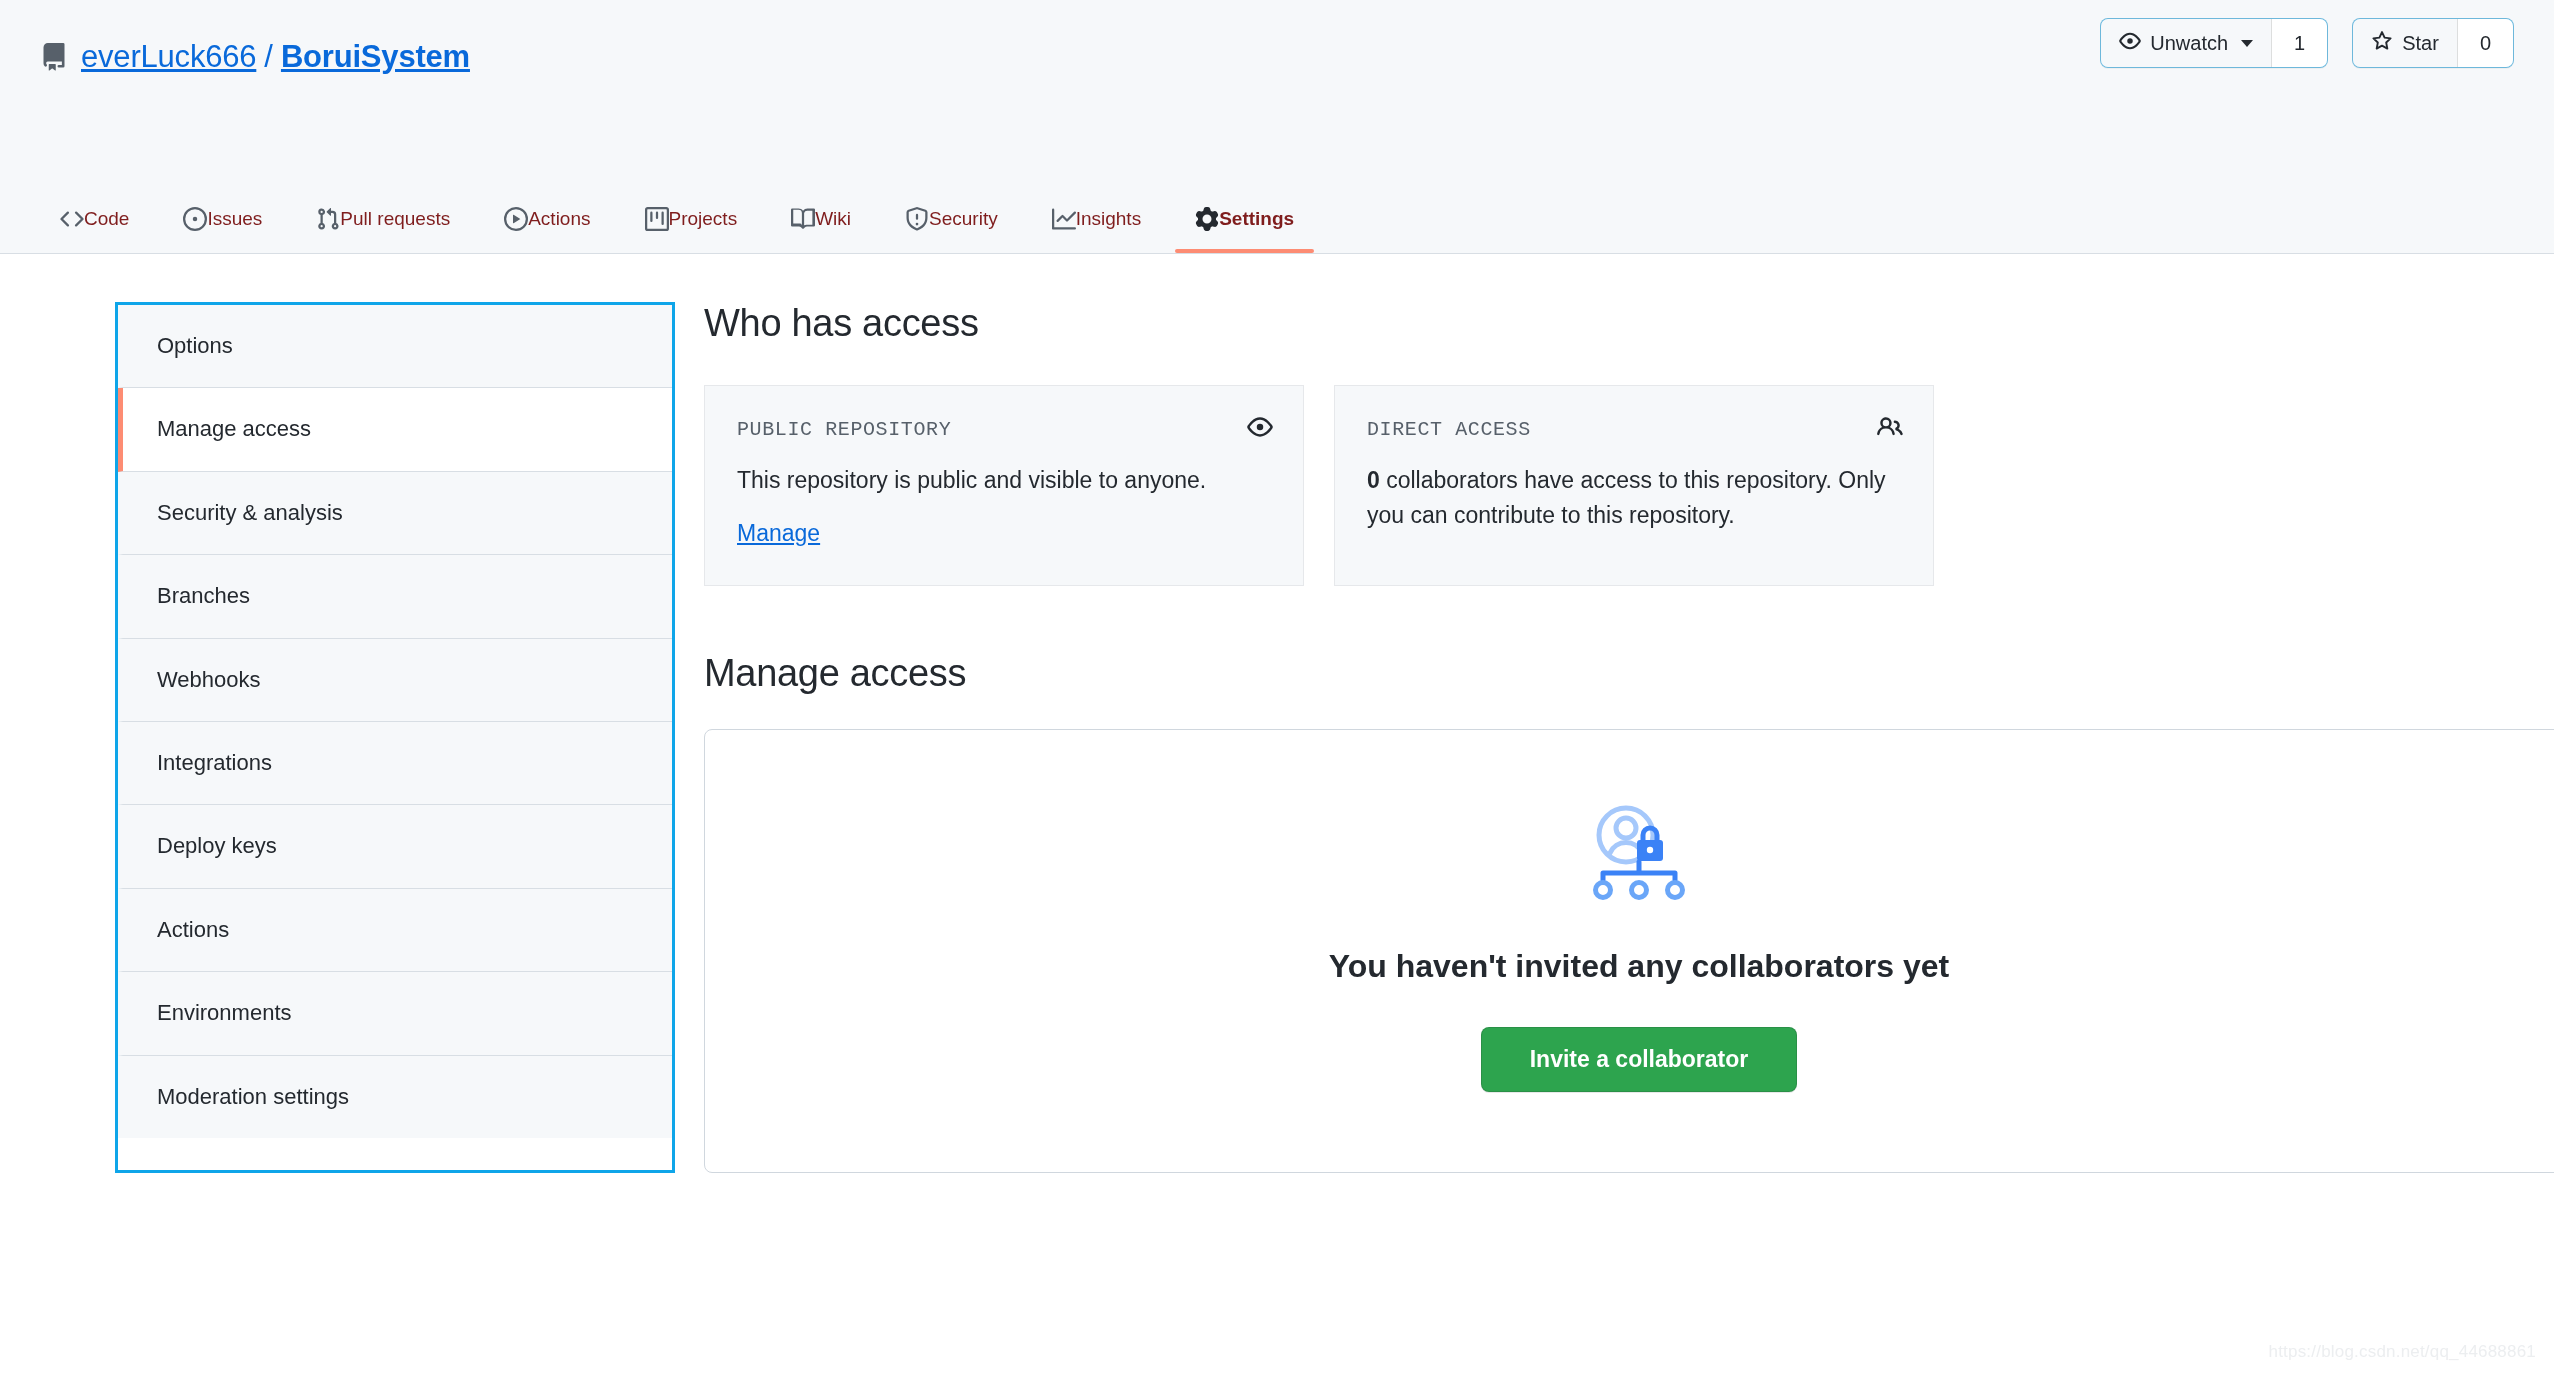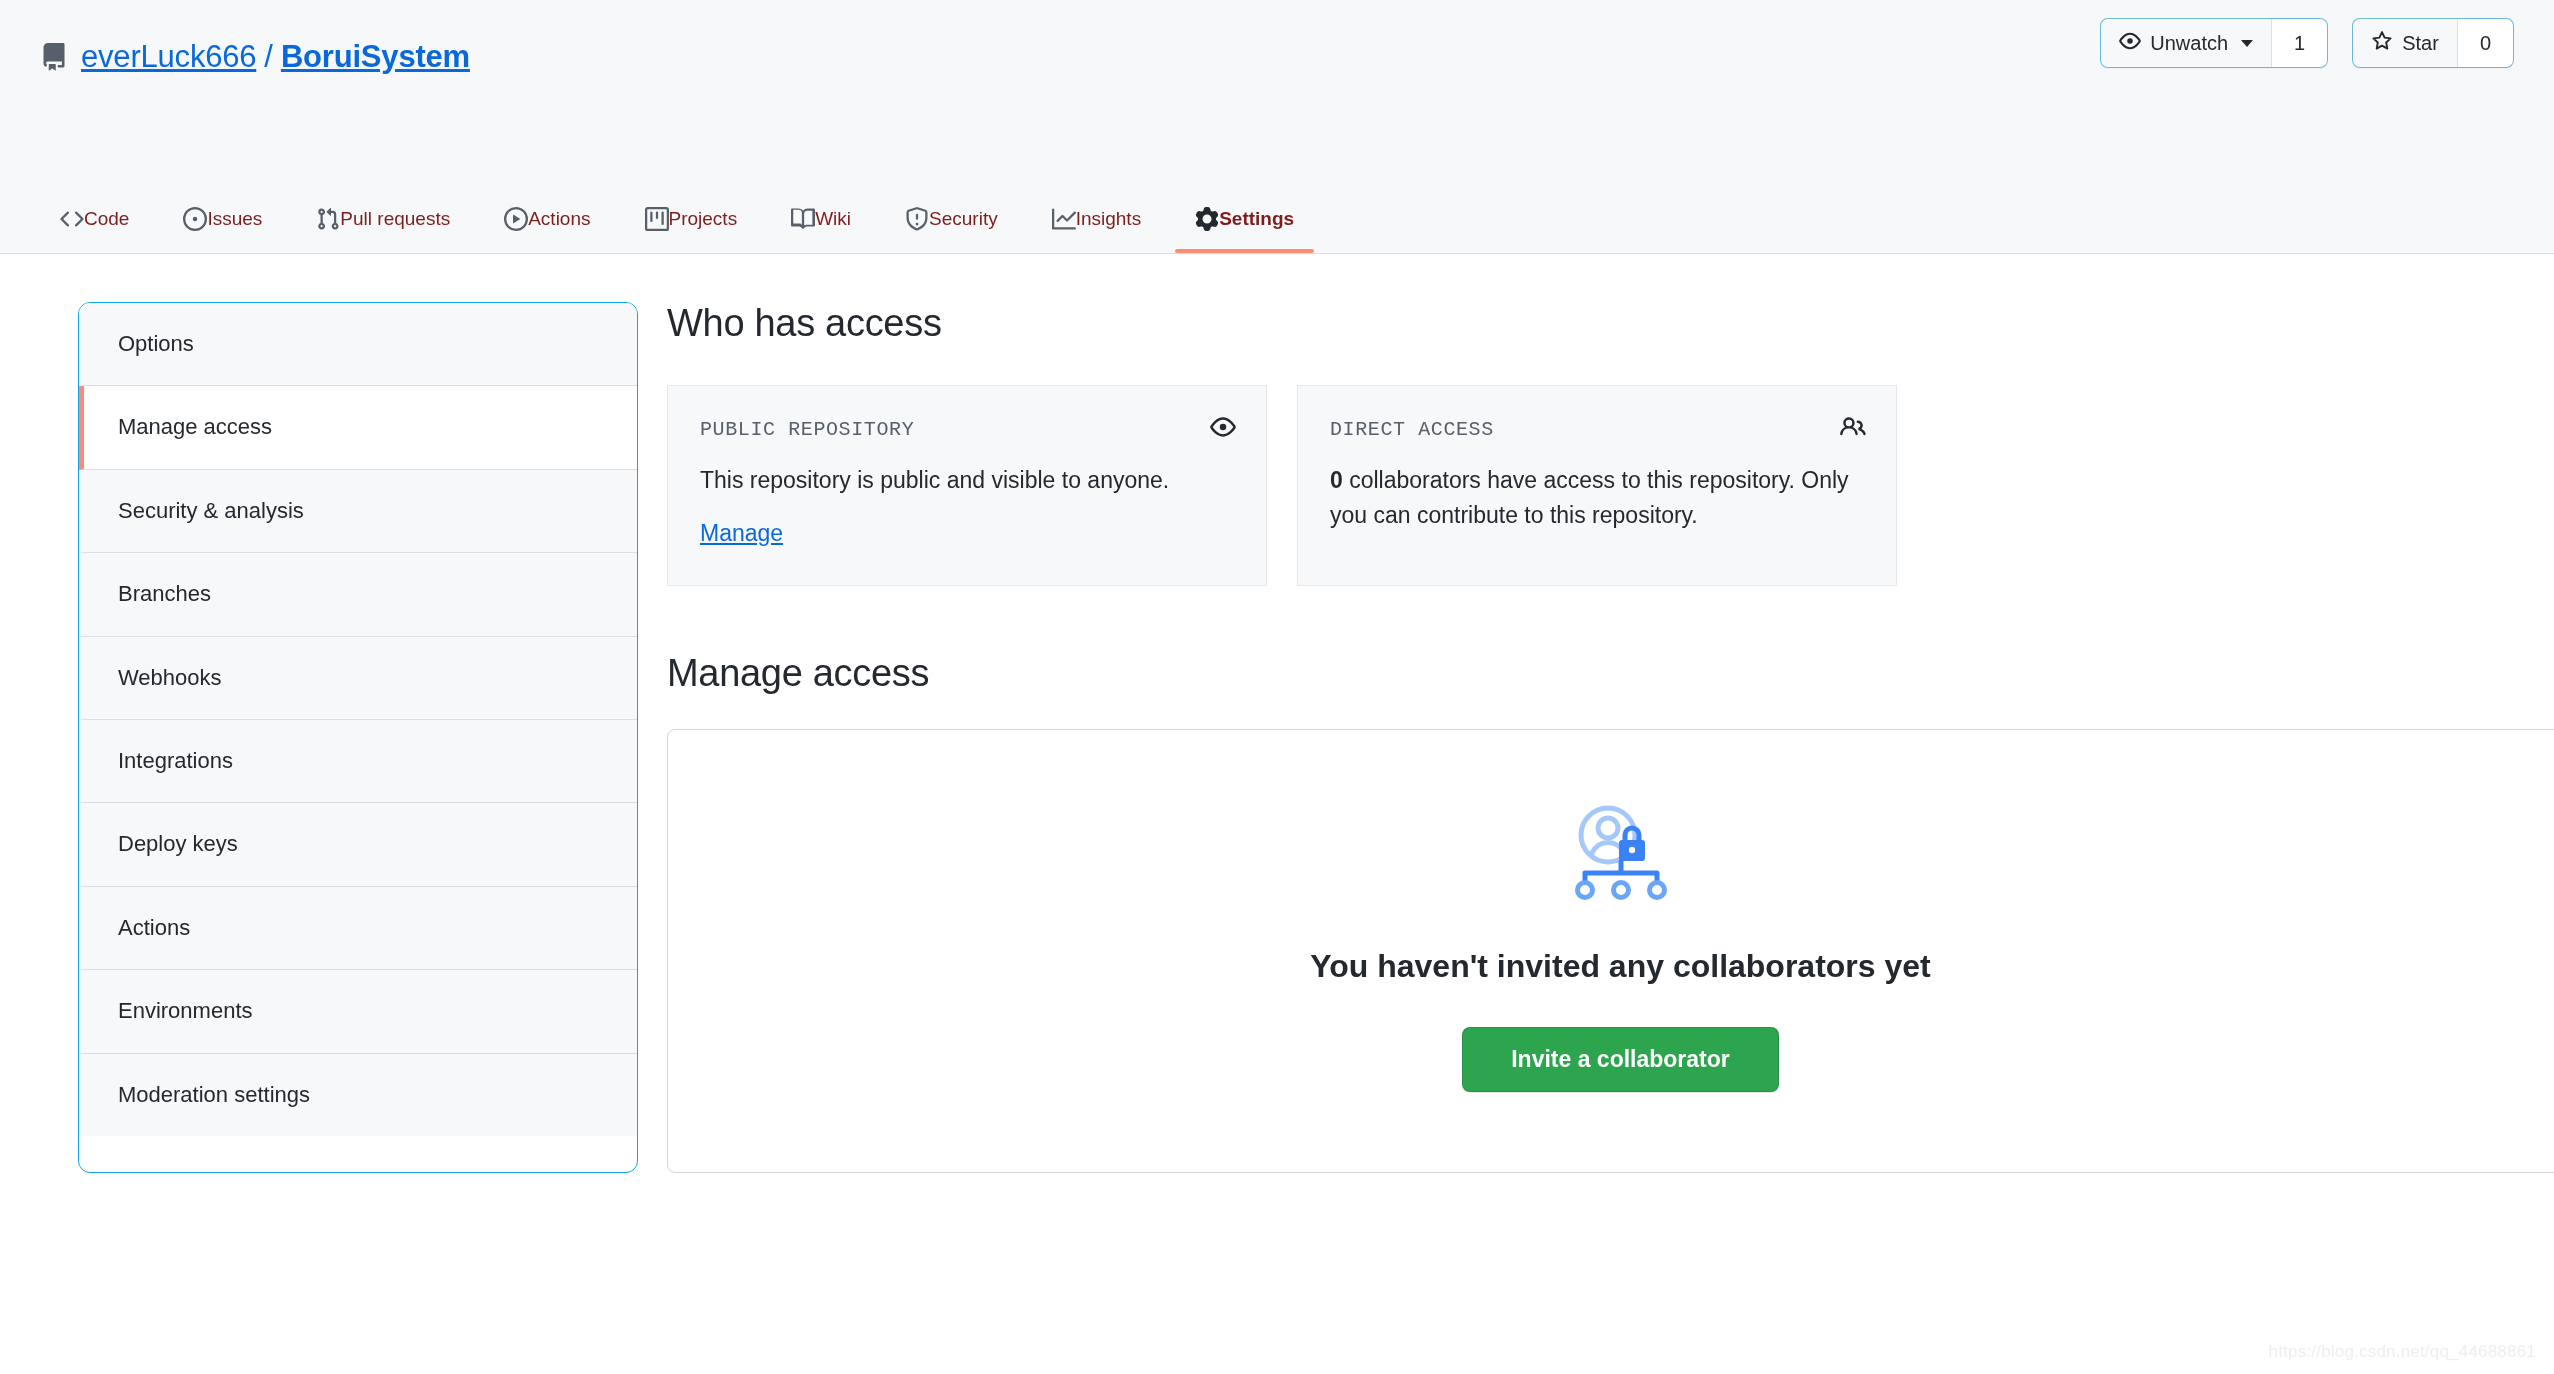--- a/index.html
+++ b/index.html
@@ -116,23 +116,23 @@
     border-radius: 6px;
   }
 
   
   .page {
     display: flex;
     padding: 48px 0 0 0;
   }
   .sidebar {
     width: 560px;
-    margin-left: 78px;
-    border: 1px solid #0ea5e9;
-    border-radius: 12px;
+    margin-left: 115px;
+    border: 3px solid #0ea5e9;
+    border-radius: 0;
     overflow: hidden;
     background: #ffffff;
     flex: none;
   }
   .side-item {
     padding: 28px 34px;
     font-size: 22px;
     color: #24292f;
     border-bottom: 1px solid #d8dee4;
     background: #f6f8fa;

